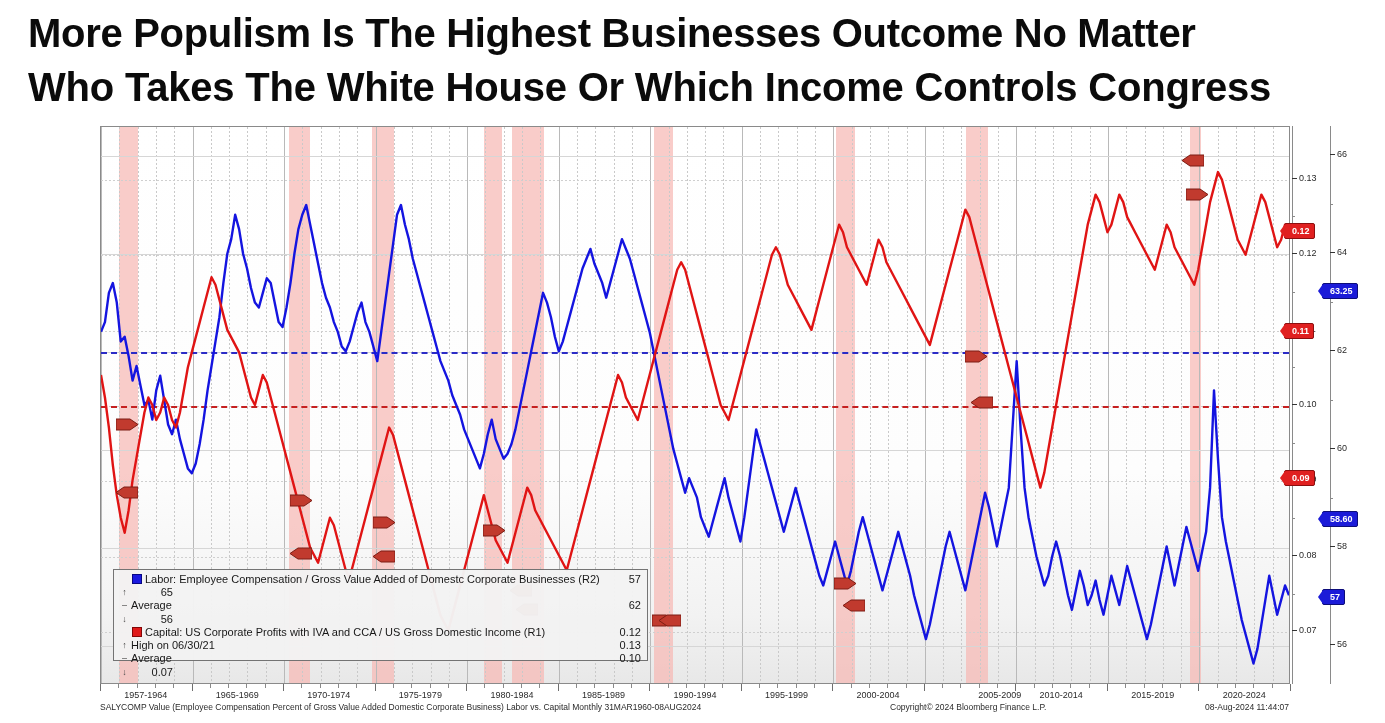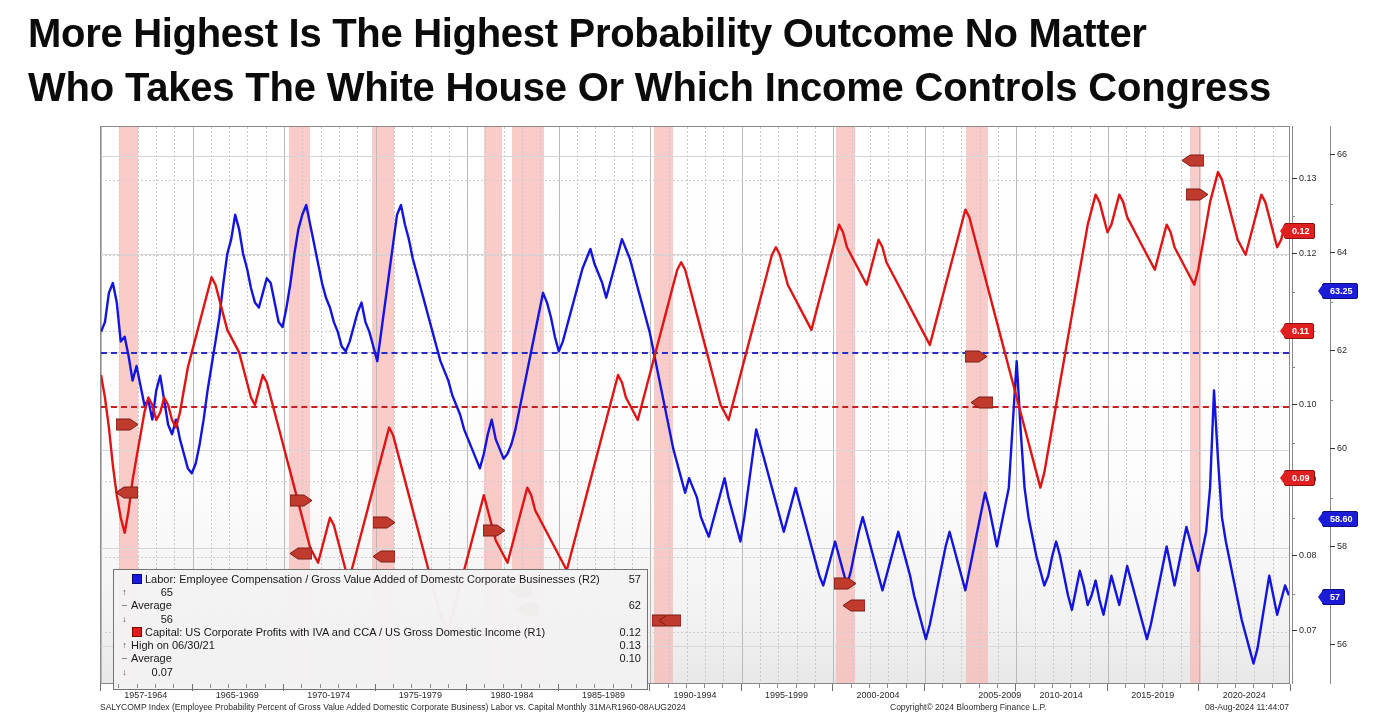--- a/index.html
+++ b/index.html
@@ -58,21 +58,21 @@
     font-size:9px;font-weight:bold;color:#fff;white-space:nowrap;
     font-family:"Liberation Sans",sans-serif;border-radius:2px;}
   .badge:before{content:"";position:absolute;left:-5px;top:0;
     border-top:7px solid transparent;border-bottom:7px solid transparent;}
   .badge.red{background:#e02020;border:1px solid #8d0f0f;}
   .badge.red:before{border-right:5px solid #e02020;}
   .badge.blue{background:#1b1bd8;border:1px solid #0d0d7a;}
   .badge.blue:before{border-right:5px solid #1b1bd8;}
 
   
-  .legend{position:absolute;left:113px;top:569px;width:535px;height:121px;
+  .legend{position:absolute;left:113px;top:569px;width:535px;height:92px;
     background:#f3f3f3;border:1px solid #707070;box-sizing:border-box;
     padding:2px 4px 0 4px;opacity:.97;}
   .lrow{display:flex;align-items:center;height:13.3px;font-size:11px;color:#111;
         font-family:"Liberation Sans",sans-serif;}
   .lrow .pre{width:13px;flex:0 0 13px;text-align:center;font-size:9px;color:#444;}
   .sw{display:inline-block;width:8px;height:8px;margin:0 3px 0 1px;}
   .sw.blue{background:#1414e0;border:1px solid #000080;}
   .sw.red{background:#e01414;border:1px solid #800000;}
   .lrow .txt{flex:1 1 auto;white-space:nowrap;overflow:hidden;}
   .lrow .val{flex:0 0 42px;text-align:right;padding-right:2px;}
@@ -91,21 +91,21 @@
       white-space:nowrap;font-family:"Liberation Sans",sans-serif;}
   .footer-ts{position:absolute;left:1205px;top:702px;font-size:8.5px;color:#2a2a2a;
       white-space:nowrap;font-family:"Liberation Sans",sans-serif;}
 </style>
 </head>
 <body>
 
 <div id="root">
 
   <div class="title-block">
-    <div class="title-line l1">More Highest Is The Highest Probability Outcome No Matter</div>
+    <div class="title-line l1">More Populism Is The Highest Businesses Outcome No Matter</div>
     <div class="title-line l2">Who Takes The White House Or Which Income Controls Congress</div>
   </div>
 
   <div class="chart-wrap">
     <div class="plot">
       <div class="bands-layer" id="bands-layer">
           <div class="band" style="left: 17.85px; width: 19.04px;"></div>
           <div class="band" style="left: 188.02px; width: 21.42px;"></div>
           <div class="band" style="left: 271.32px; width: 21.42px;"></div>
           <div class="band" style="left: 383.18px; width: 17.85px;"></div>
@@ -421,17 +421,17 @@
       <div class="xlab" style="left: 457.692px; width: 91.5385px;">1985-1989</div>
       <div class="xlab" style="left: 549.231px; width: 91.5385px;">1990-1994</div>
       <div class="xlab" style="left: 640.769px; width: 91.5385px;">1995-1999</div>
       <div class="xlab" style="left: 732.308px; width: 91.5385px;">2000-2004</div>
       <div class="xlab" style="left: 854px; width: 91.5385px;">2005-2009</div>
       <div class="xlab" style="left: 915.385px; width: 91.5385px;">2010-2014</div>
       <div class="xlab" style="left: 1006.92px; width: 91.5385px;">2015-2019</div>
       <div class="xlab" style="left: 1098.46px; width: 91.5385px;">2020-2024</div>
     </div>
 
-  <div class="footer-left">SALYCOMP Index (Employee Probability Percent of Gross Value Added Domestic Corporate Business) Labor vs. Capital  Monthly 31MAR1960-08AUG2024</div>
+  <div class="footer-left">SALYCOMP Value (Employee Compensation Percent of Gross Value Added Domestic Corporate Business) Labor vs. Capital  Monthly 31MAR1960-08AUG2024</div>
   <div class="footer-copy">Copyright© 2024 Bloomberg Finance L.P.</div>
   <div class="footer-ts">08-Aug-2024 11:44:07</div>
 
 </div>
 
 </body></html>

